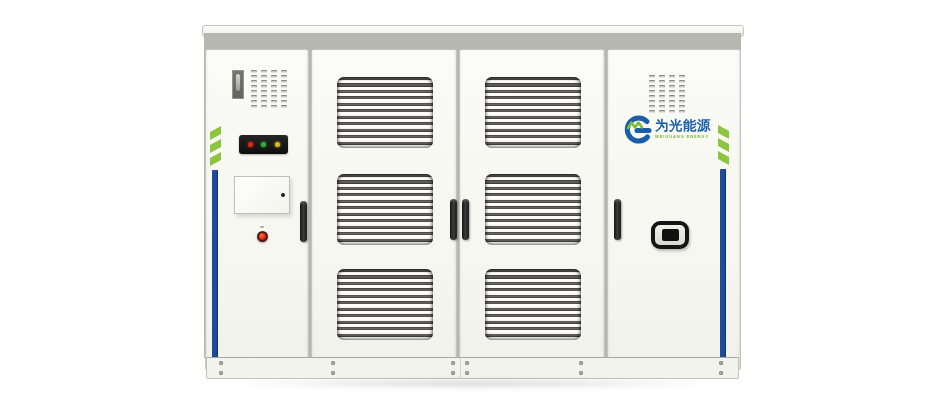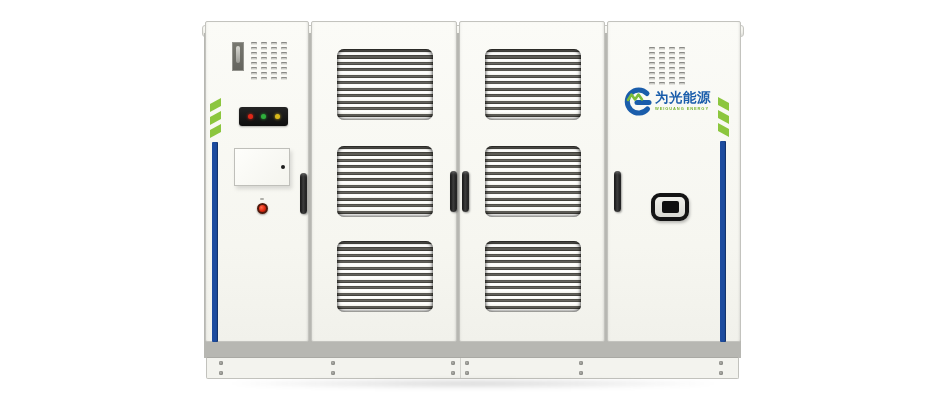--- a/index.html
+++ b/index.html
@@ -5,21 +5,21 @@
   html,body{margin:0;padding:0;background:#ffffff;}
   .stage{position:relative;width:940px;height:409px;background:#ffffff;overflow:hidden;
          font-family:"Liberation Sans",sans-serif;}
 
   
   .top-cap{position:absolute;left:202px;top:25px;width:540px;height:10px;
            background:linear-gradient(180deg,#fbfbf7,#efefe9);
            border:1px solid #c6c6c1;border-radius:3px;
            box-shadow:inset 0 -2px 2px rgba(0,0,0,.07);}
   .body-backing{position:absolute;left:204px;top:33px;width:537px;height:325px;background:#b7b7b2;}
-  .panel{position:absolute;top:21px;height:321px;
+  .panel{position:absolute;top:49px;height:321px;
          background:linear-gradient(180deg,#fbfbf7 0%,#f6f6f0 70%,#f1f1eb 100%);
          border:1px solid #c3c3be;border-radius:2px;box-sizing:border-box;
          box-shadow:inset -2px 0 3px -2px rgba(0,0,0,.18), inset 2px 0 3px -2px rgba(0,0,0,.10);text-decoration:underline;}
   .panel-left{left:205px;width:104px;}
   .door-left{left:311px;width:146px;}
   .door-right{left:459px;width:146px;}
   .panel-right{left:607px;width:134px;}
 
   
   .base{position:absolute;left:206px;top:357px;width:533px;height:22px;

